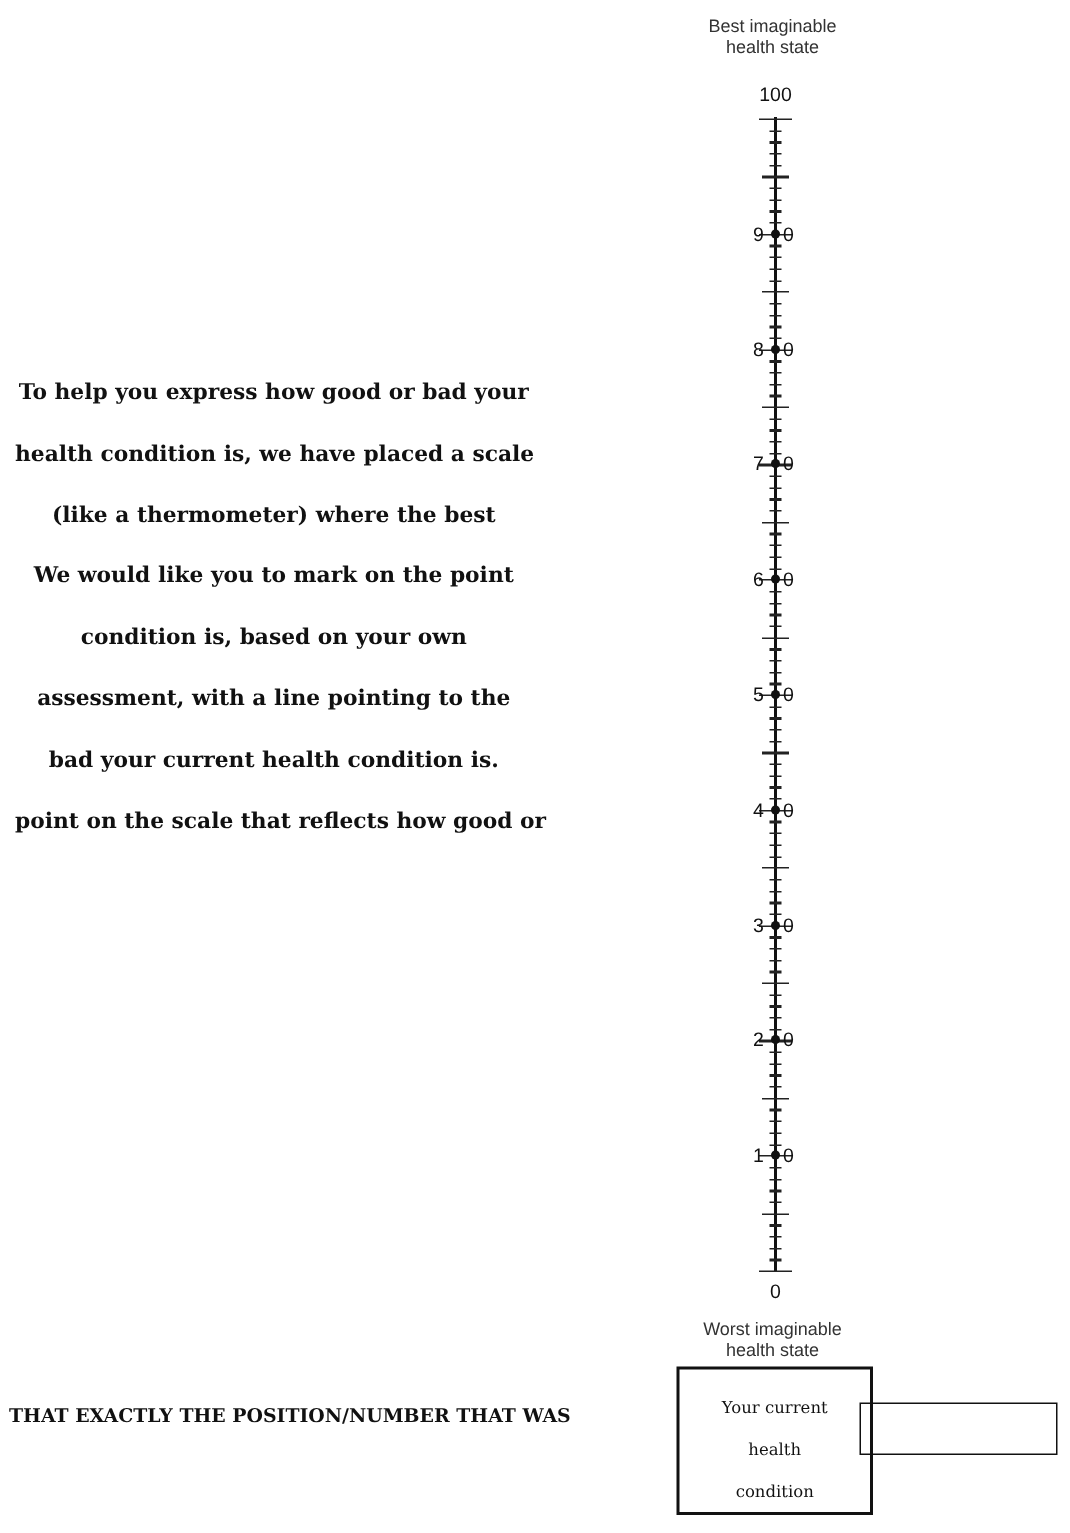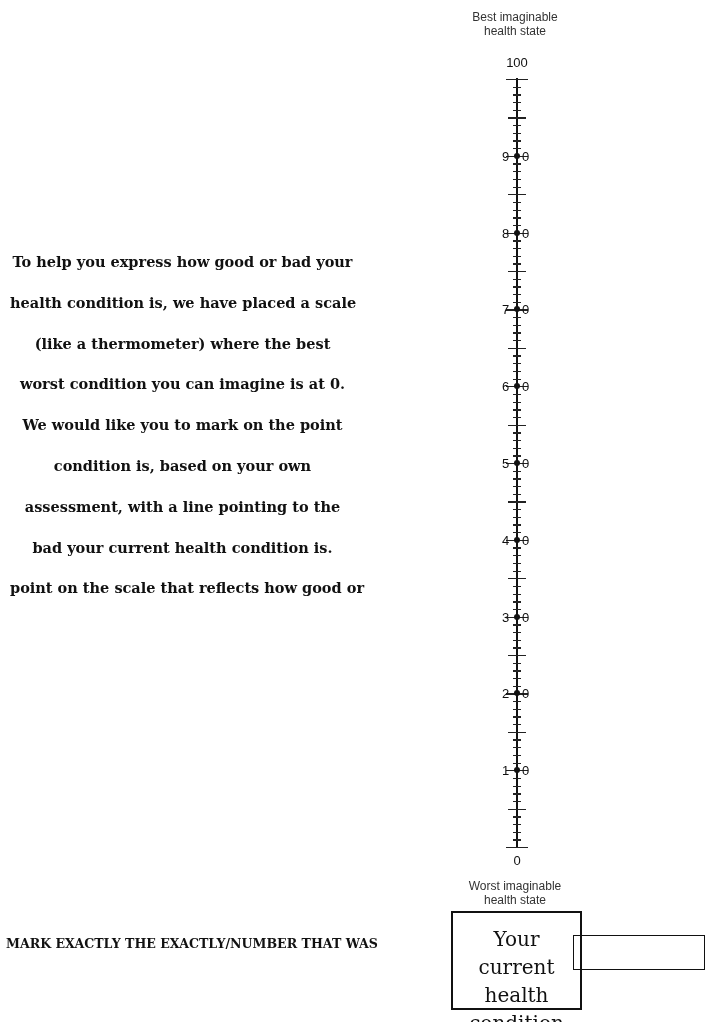--- a/index.html
+++ b/index.html
@@ -27,36 +27,35 @@
     transform:translateY(-50%);
   }
   .dot { position:absolute; width:6px; height:6px; border-radius:50%; background:#111; transform:translate(-50%,-50%); }
   .mark-text {
     position:absolute; left:6px; top:936px;
     font-family:"DejaVu Serif","Liberation Serif",serif; font-weight:bold; font-size:12.6px; white-space:nowrap;
   }
   .current-box {
     position:absolute; left:451px; top:911px; width:131px; height:99px;
     border:2.5px solid #111; box-sizing:border-box;
-    font-family:"DejaVu Serif","Liberation Serif",serif; font-size:20px; text-align:center; line-height:28px;
+    font-family:"DejaVu Serif","Liberation Serif",serif; font-size:11px; text-align:center; line-height:28px;
     padding-top:12px;
   }
   .answer-box {
     position:absolute; left:573px; top:935px; width:132px; height:35px;
     border:1.3px solid #111; box-sizing:border-box; background:transparent;
   }
 </style>
 </head>
 <body>
 
 <div class="instr">
   <div>To help you express how good or bad your</div>
   <div>health condition is, we have placed a scale</div>
   <div>(like a thermometer) where the best</div>
-  <div>worst condition you can imagine is at 0.</div>
   <div>We would like you to mark on the point</div>
   <div>condition is, based on your own</div>
   <div>assessment, with a line pointing to the</div>
   <div>bad your current health condition is.</div>
   <div>point on the scale that reflects how good or</div>
 </div>
 
 <div class="scale-top-label">
   <div>Best imaginable</div>
   <div>health state</div>
@@ -194,20 +193,20 @@
     <span class="tick-num" style="left: 522px; top: 770.2px;">0</span>
     <span class="dot" style="left: 517px; top: 770.2px;"></span>
   </div>
 
 <div class="end-label" style="left:487px; top:853px;">0</div>
 <div class="scale-bottom-label">
   <div>Worst imaginable</div>
   <div>health state</div>
 </div>
 
-<div class="mark-text">MARK EXACTLY THE EXACTLY/NUMBER THAT WAS</div>
+<div class="mark-text">THAT EXACTLY THE POSITION/NUMBER THAT WAS</div>
 
 <div class="current-box">
   <div>Your current</div>
   <div>health</div>
   <div>condition</div>
 </div>
 <div class="answer-box"></div>
 
 </body></html>

